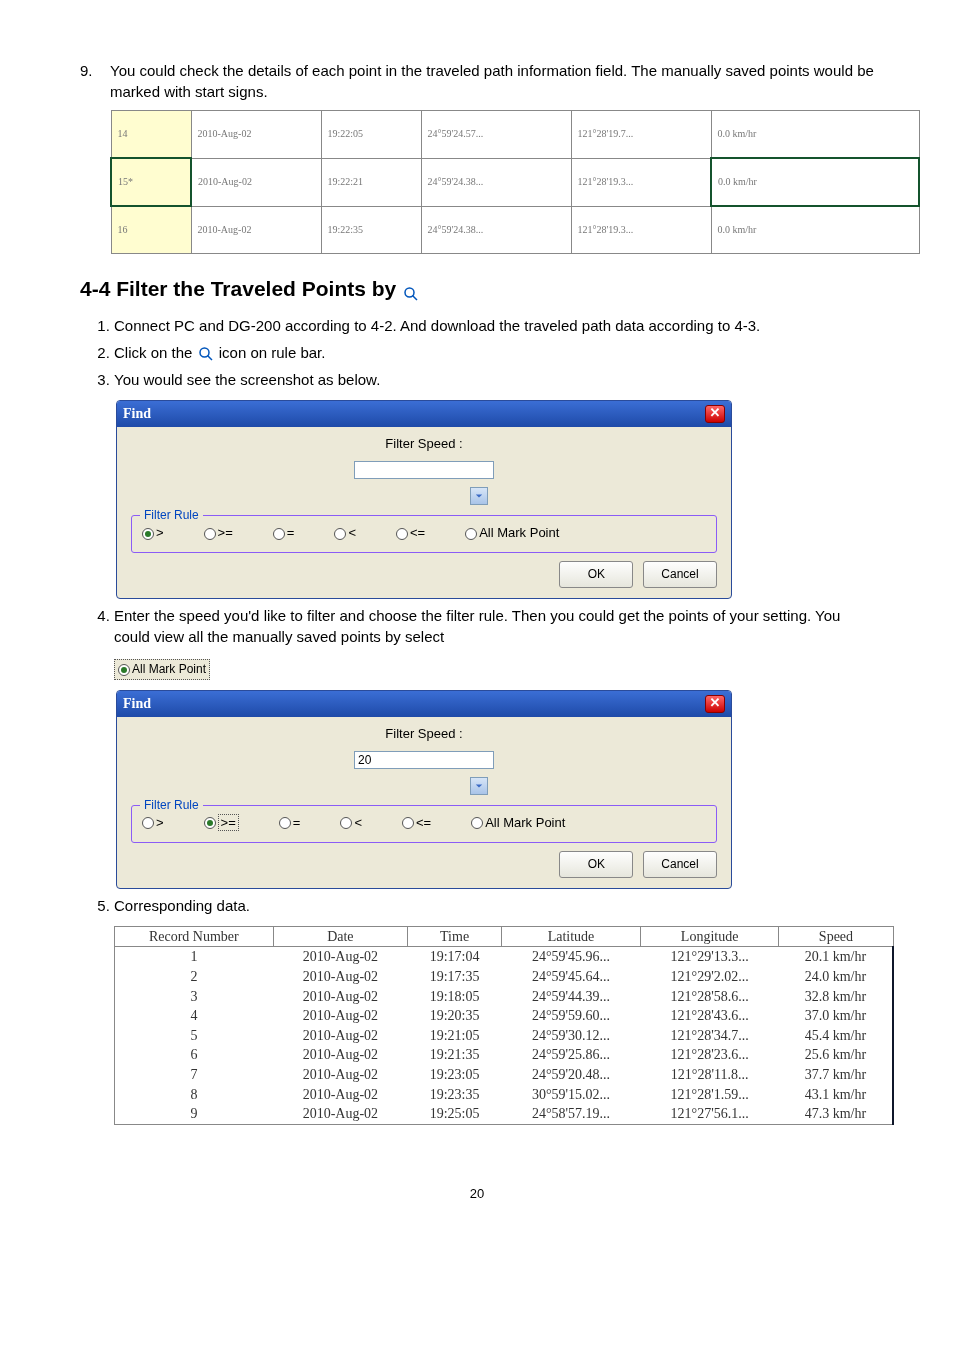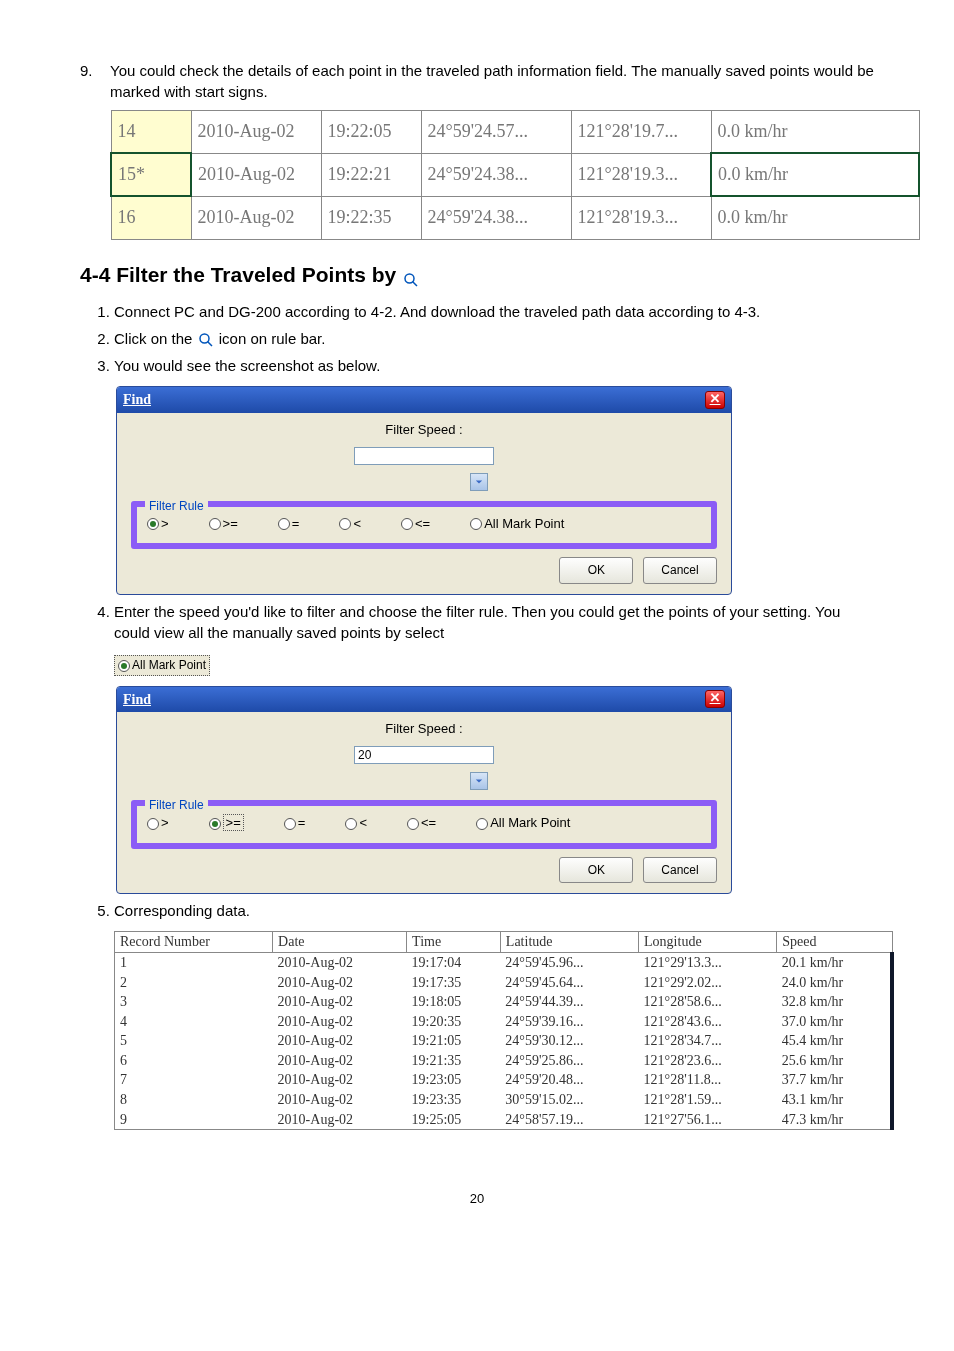--- a/index.html
+++ b/index.html
@@ -16,24 +16,24 @@
     .item-9 { display: flex; margin-bottom: 8px; }
     .item-9 .num { width: 30px; }
     .item-9 .txt { flex: 1; }
     .small-table {
       margin-left: 30px;
       border-collapse: collapse;
       width: 810px;
     }
     .small-table td {
       border: 1px solid #888;
-      padding: 8px 6px;
+      padding: 16px 6px;
       color: #777;
       font-family: Georgia, serif;
-      font-size: 18px;
+      font-size: 10px;
       height: 19px;
     }
     .small-table .highlight { background: #fffdd0; }
     .small-table .redbox { border: 2px solid #14532d; font-family: Liberation Serif, serif; }
     h2 {
       font-size: 21px;
       font-weight: bold;
       margin: 20px 0 12px 0;
     }
     .mag-icon {
@@ -57,21 +57,20 @@
     .find-title {
       background: linear-gradient(to bottom, #3b6ed5, #1e4aa8);
       color: #fff;
       font-weight: bold;
       padding: 3px 6px;
       display: flex;
       justify-content: space-between;
       align-items: center;
       font-family: 'Times New Roman', serif;
       font-size: 14px;
-      text-decoration: underline;
     }
     .find-close {
       width: 20px;
       height: 18px;
       background: linear-gradient(to bottom, #f66, #c00);
       border: 1px solid #800;
       border-radius: 3px;
       color: #fff;
       text-align: center;
       line-height: 14px;
@@ -93,21 +92,21 @@
       height: 18px;
       background: linear-gradient(to bottom, #d7e5f7, #a9c4e8);
       border: 1px solid #7f9db9;
       display: flex;
       align-items: center;
       justify-content: center;
       margin-left: 110px;
     }
     .combo svg { width: 8px; height: 8px; }
     .filter-rule {
-      border: 6px solid #8b5cf6;
+      border: 1px solid #8b5cf6;
       border-radius: 3px;
       padding: 8px 21px 10px 10px;
       position: relative;
       margin-bottom: 8px;
     }
     .filter-rule .legend {
       position: absolute;
       top: -9px;
       left: 8px;
       background: #ece9d8;
@@ -163,31 +162,31 @@
     }
     .data-table {
       margin: 4px 0 0 34px;
       border-collapse: collapse;
       width: 780px;
     }
     .data-table th, .data-table td {
       padding: 0 5px;
       font-family: Georgia, serif;
       font-size: 14px;
-      text-align: left;
+      text-align: center;
       height: 19px;
       color: #333;
     }
     .data-table th {
       border: 1px solid #888;
       font-weight: normal;
     }
     .data-table td.col0 { border-left: 1px solid #888; }
     .data-table tbody tr:last-child td { border-bottom: 1px solid #888; }
-    .data-table tbody tr td:last-child { border-right: 4px solid #0f172a; }
+    .data-table tbody tr td:last-child { border-right: 2px solid #0f172a; }
     .pagenum { text-align: center; font-size: 13px; margin-top: 60px; }
   </style>
 </head>
 <body>
 
 
 
 <div class="item-9">
   <div class="num">9.</div>
   <div class="txt">You could check the details of each point in the traveled path information field. The manually saved points would be marked with start signs.</div>
@@ -357,21 +356,21 @@
         <td>2010-Aug-02</td>
         <td>19:18:05</td>
         <td>24°59'44.39...</td>
         <td>121°28'58.6...</td>
         <td>32.8 km/hr</td>
       </tr>
       <tr>
         <td class="col0">4</td>
         <td>2010-Aug-02</td>
         <td>19:20:35</td>
-        <td>24°59'39.16...</td>
+        <td>24°59'59.60...</td>
         <td>121°28'43.6...</td>
         <td>37.0 km/hr</td>
       </tr>
       <tr>
         <td class="col0">5</td>
         <td>2010-Aug-02</td>
         <td>19:21:05</td>
         <td>24°59'30.12...</td>
         <td>121°28'34.7...</td>
         <td>45.4 km/hr</td>

